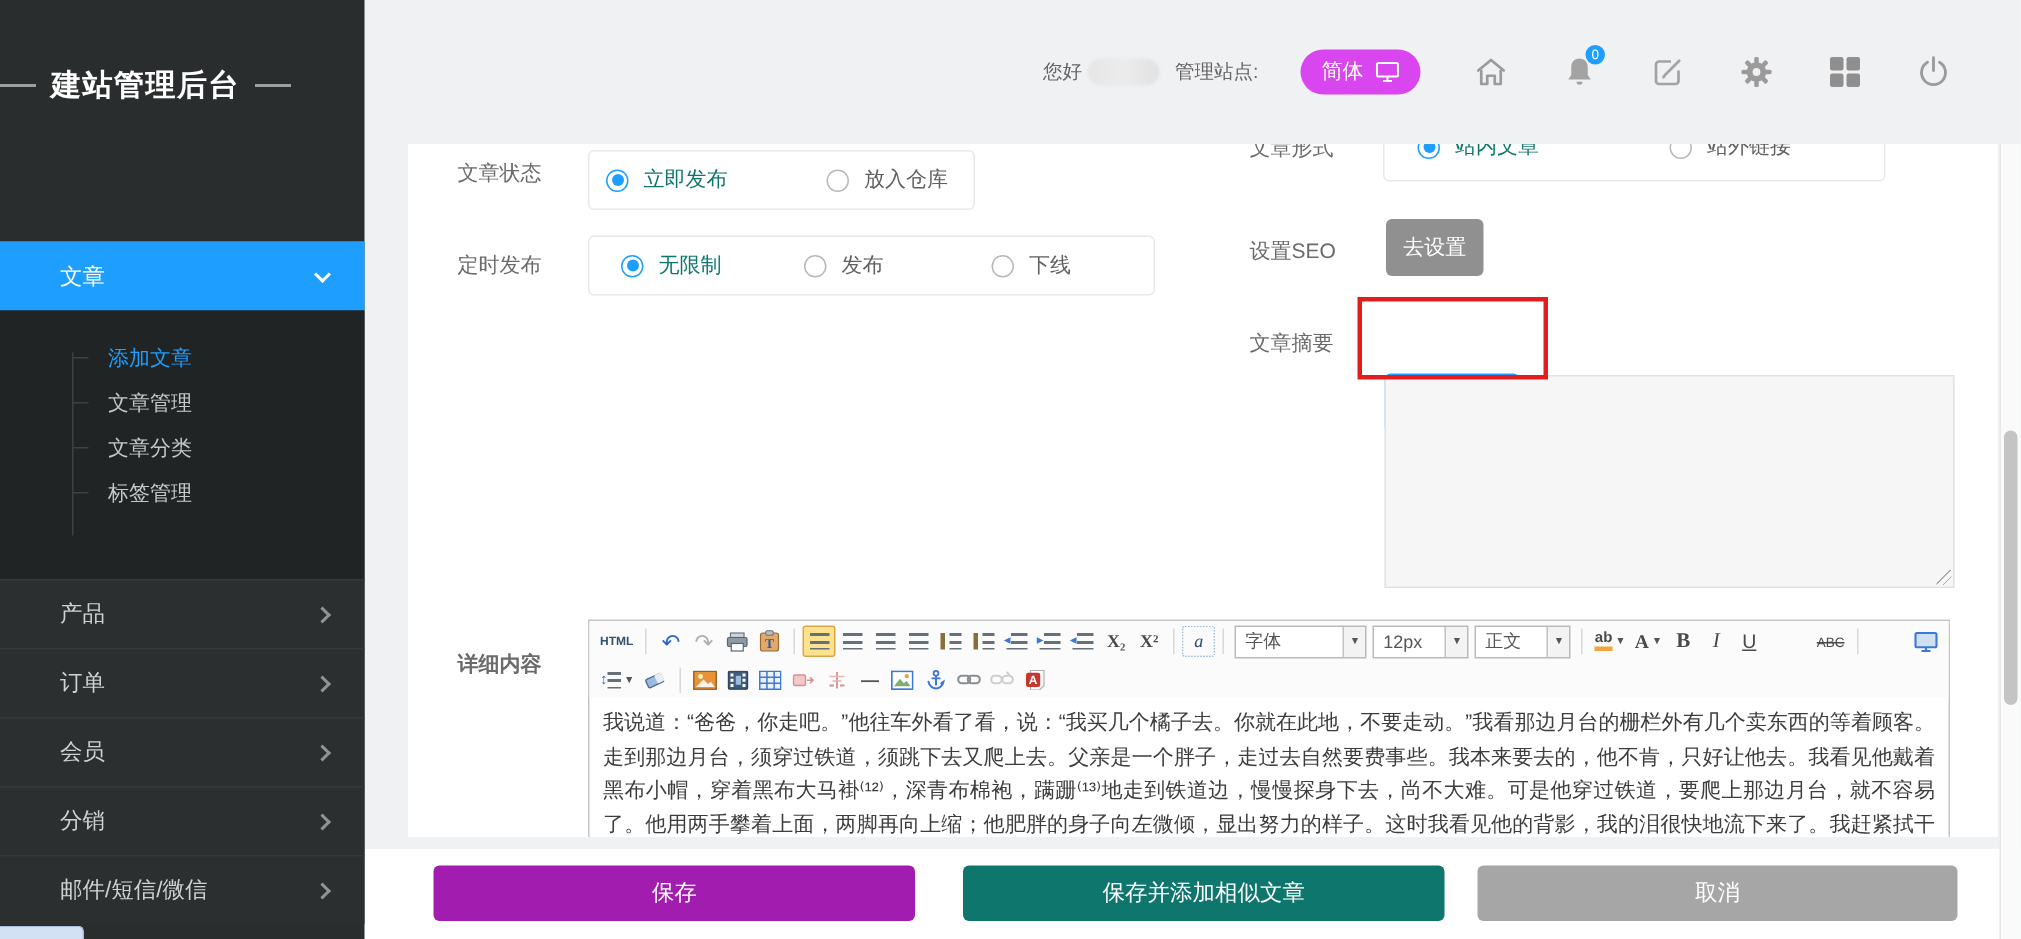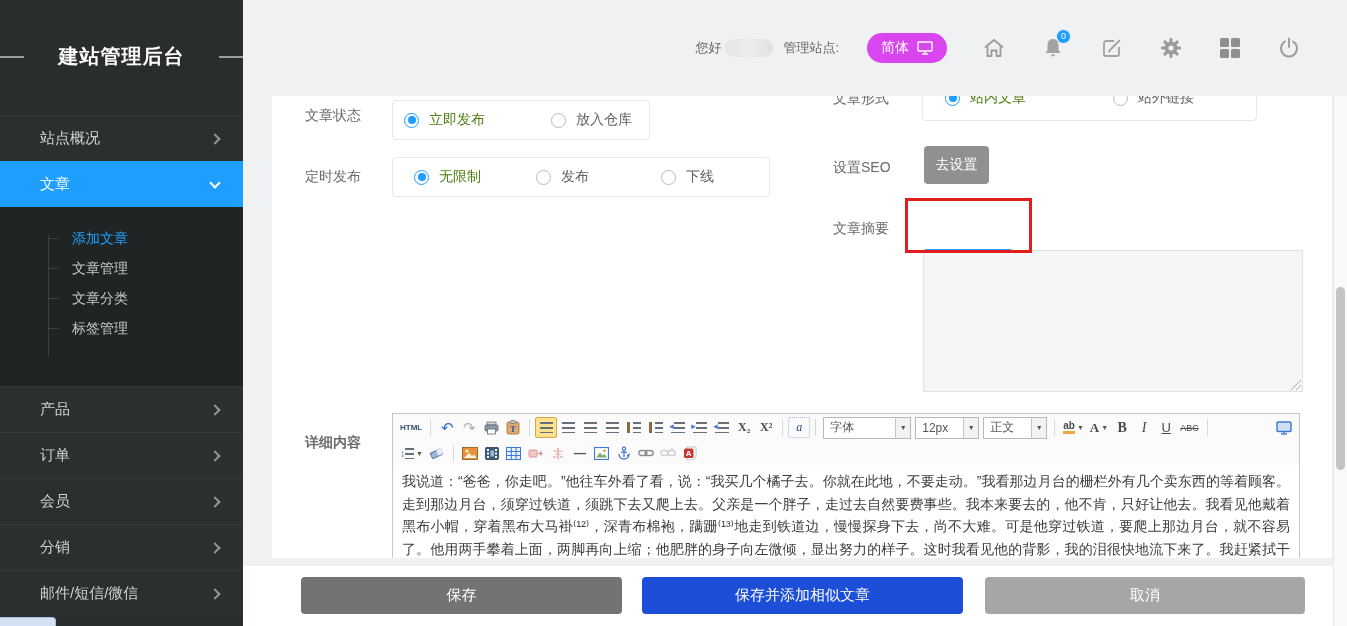--- a/index.html
+++ b/index.html
@@ -1,20 +1,20 @@
 <!DOCTYPE html>
 <html><head>
 <meta charset="utf-8">
 <style>
   * { margin:0; padding:0; box-sizing:border-box; }
   html,body { width:1347px; height:626px; overflow:hidden; font-family:"Liberation Sans","DejaVu Sans",sans-serif; background:#eff1f2; }
 
   
   #sidebar { position:absolute; left:0; top:0; width:243px; height:626px; background:#2a2d2d; z-index:30; }
-  #logo { position:absolute; top:0; left:0; width:243px; height:113px; display:flex; align-items:center; justify-content:space-between; gap:10px; }
+  #logo { position:absolute; top:0; left:0; width:243px; height:113px; display:flex; align-items:center; justify-content:flex-start; gap:10px; }
   #logo .dash { width:24px; height:2px; background:#9aa0a0; }
   #logo .logo-text { color:#fff; font-size:20px; font-weight:bold; letter-spacing:1px; }
   .nav-item { position:absolute; left:0; width:243px; height:46px; display:flex; align-items:center; padding:0 24px 0 40px; color:#cfd2d2; font-size:15px; border-top:1px solid #353939; cursor:pointer; background:#2c2f2f; }
   .nav-item .lbl { flex:1; }
   .chev-r { width:8px; height:8px; border-right:2px solid #8f9494; border-bottom:2px solid #8f9494; transform:rotate(-45deg); }
   .chev-d { width:8px; height:8px; border-right:2px solid #fff; border-bottom:2px solid #fff; transform:rotate(45deg); margin-top:-4px; }
   .nav-item.active { background:#1E9FFF; color:#fff; border-top-color:#1E9FFF; }
   #submenu { position:absolute; left:0; top:207px; width:243px; height:179px; background:#212424; padding-top:16px; }
   #subtree { position:absolute; left:48px; top:28px; height:122px; border-left:1px solid #3c4141; }
   .sub-item { position:relative; height:30px; line-height:30px; padding-left:72px; color:#c6c9c9; font-size:14px; cursor:pointer; }
@@ -29,21 +29,21 @@
   #manage-label { font-size:13px; margin-right:28px; }
   #lang-pill { height:30px; padding:0 14px; background:#d946ef; border-radius:16px; display:flex; align-items:center; gap:8px; color:#fff; font-size:14px; cursor:pointer; margin-right:34px; }
   .hicon { width:26px; height:26px; display:flex; align-items:center; justify-content:center; margin-left:33px; cursor:pointer; position:relative; }
   #bell-badge { position:absolute; top:-6px; right:-5px; min-width:15px; height:15px; background:#1E9FFF; border:1.5px solid #f0f1f3; border-radius:8px; color:#fff; font-size:9px; line-height:12px; text-align:center; padding:0 3px; }
 
   
   #card { position:absolute; left:272px; top:96px; width:1060px; height:462px; background:#fff; overflow:hidden; z-index:5; }
   .flabel { position:absolute; font-size:14px; color:#6b6b6b; }
   .rgroup { position:absolute; border:1px solid #e8e8e8; border-radius:4px; background:#fff; }
   .opt { position:absolute; top:50%; transform:translateY(-50%); display:flex; align-items:center; gap:10px; font-size:14px; color:#606060; cursor:pointer; white-space:nowrap; }
-  .opt .olbl.sel-lbl { color:#4d7c0f; }
+  .opt .olbl.sel-lbl { color:#0f766e; }
   .rdo { width:15px; height:15px; border-radius:50%; border:1px solid #b9b9b9; background:#fff; flex:none; }
   .rdo.sel { border:1.5px solid #1E9FFF; position:relative; }
   .rdo.sel::after { content:""; position:absolute; inset:2.5px; border-radius:50%; background:#1E9FFF; }
   #seo-btn { position:absolute; left:652px; top:50px; width:65px; height:38px; background:#909090; color:#fff; font-size:14px; border:none; border-radius:4px; cursor:pointer; }
   #ai-annotation { position:absolute; left:633px; top:102px; width:127px; height:55px; border:3px solid #e21d1d; z-index:9; pointer-events:none; }
   #ai-btn { position:absolute; left:651px; top:109px; width:90px; height:39px; background:#1E9FFF; color:#fff; font-size:14px; border:none; border-radius:4px; cursor:pointer;margin-top:44px; }
   #summary-area { position:absolute; left:651px; top:154px; width:380px; height:142px; background:#f6f6f6; border:1px solid #e2e2e2; resize:none; outline:none; }
   #summary-resize { position:absolute; left:1019px; top:284px; width:10px; height:10px; background:
      linear-gradient(135deg, transparent 0 45%, #aaa 45% 50%, transparent 50% 70%, #aaa 70% 75%, transparent 75%); }
 
@@ -62,48 +62,44 @@
   .indent { position:relative; width:14px; height:11px; background:repeating-linear-gradient(#66707a 0 2px, transparent 2px 5px); }
   .indent::after { content:"▸"; position:absolute; left:-2px; top:-1px; font-size:9px; color:#3b78d8; background:#fbfbfb; }
   .outdent::after { content:"◂"; }
   .tb-sel { height:22px; background:#fff; border:1px solid #b9b9b9; display:flex; align-items:center; margin:0 2px; cursor:pointer; flex:none; }
   .tb-sel .sv { font-size:12px; color:#555; padding:0 6px; flex:1; }
   .tb-sel .sa { width:15px; align-self:stretch; border-left:1px solid #c4c4c4; display:flex; align-items:center; justify-content:center; font-size:7px; color:#555; background:#f3f3f3; }
   .caret { font-size:7px; color:#555; margin-left:2px; }
   .txtB { font-family:"Liberation Serif",serif; font-weight:bold; font-size:14px; }
   .txtI { font-family:"Liberation Serif",serif; font-style:italic; font-size:14px; }
   .txtU { font-size:13px; text-decoration:underline; }
-  .txtS { font-size:9px; text-decoration:line-through; letter-spacing:0; }
+  .txtS { font-size:9px; text-decoration:line-through; letter-spacing:0;margin-left:31px; }
   #editor-body { height:183px; padding:5px 9px; font-size:14px; line-height:22.5px; color:#3d3d3d; overflow:hidden; text-align:justify; }
 
   
   #footer { position:absolute; left:243px; top:566px; width:1104px; height:60px; background:#fff; z-index:20; }
   .fbtn { position:absolute; top:11px; height:37px; border:none; border-radius:4px; color:#fff; font-size:15px; cursor:pointer; }
-  #btn-save { left:58px; width:321px; background:#737373; }
-  #btn-save-add { left:399px; width:321px; background:#1d4ed8; }
+  #btn-save { left:46px; width:321px; background:#a21caf; }
+  #btn-save-add { left:399px; width:321px; background:#0f766e; }
   #btn-cancel { left:742px; width:320px; background:#a6a6a6; }
 
   
   #scroll-track { position:absolute; left:1333px; top:96px; width:14px; height:530px; background:#fafafa; border-left:1px solid #e8e8e8; z-index:25; }
   #scroll-thumb { position:absolute; left:2px; top:191px; width:9px; height:183px; background:#c4c4c4; border-radius:5px; }
 </style>
 </head>
 <body>
 
 <div id="sidebar">
   <div id="logo">
     <span class="dash"></span>
     <span class="logo-text">建站管理后台</span>
     <span class="dash"></span>
   </div>
 
-  <div class="nav-item" style="top:115px">
-    <span class="lbl">站点概况</span>
-    <span class="chev-r"></span>
-  </div>
   <div class="nav-item active" style="top:161px">
     <span class="lbl">文章</span>
     <span class="chev-d"></span>
   </div>
 
   <div id="submenu">
     <div id="subtree"></div>
     <div class="sub-item active"><span>添加文章</span></div>
     <div class="sub-item"><span>文章管理</span></div>
     <div class="sub-item"><span>文章分类</span></div>

